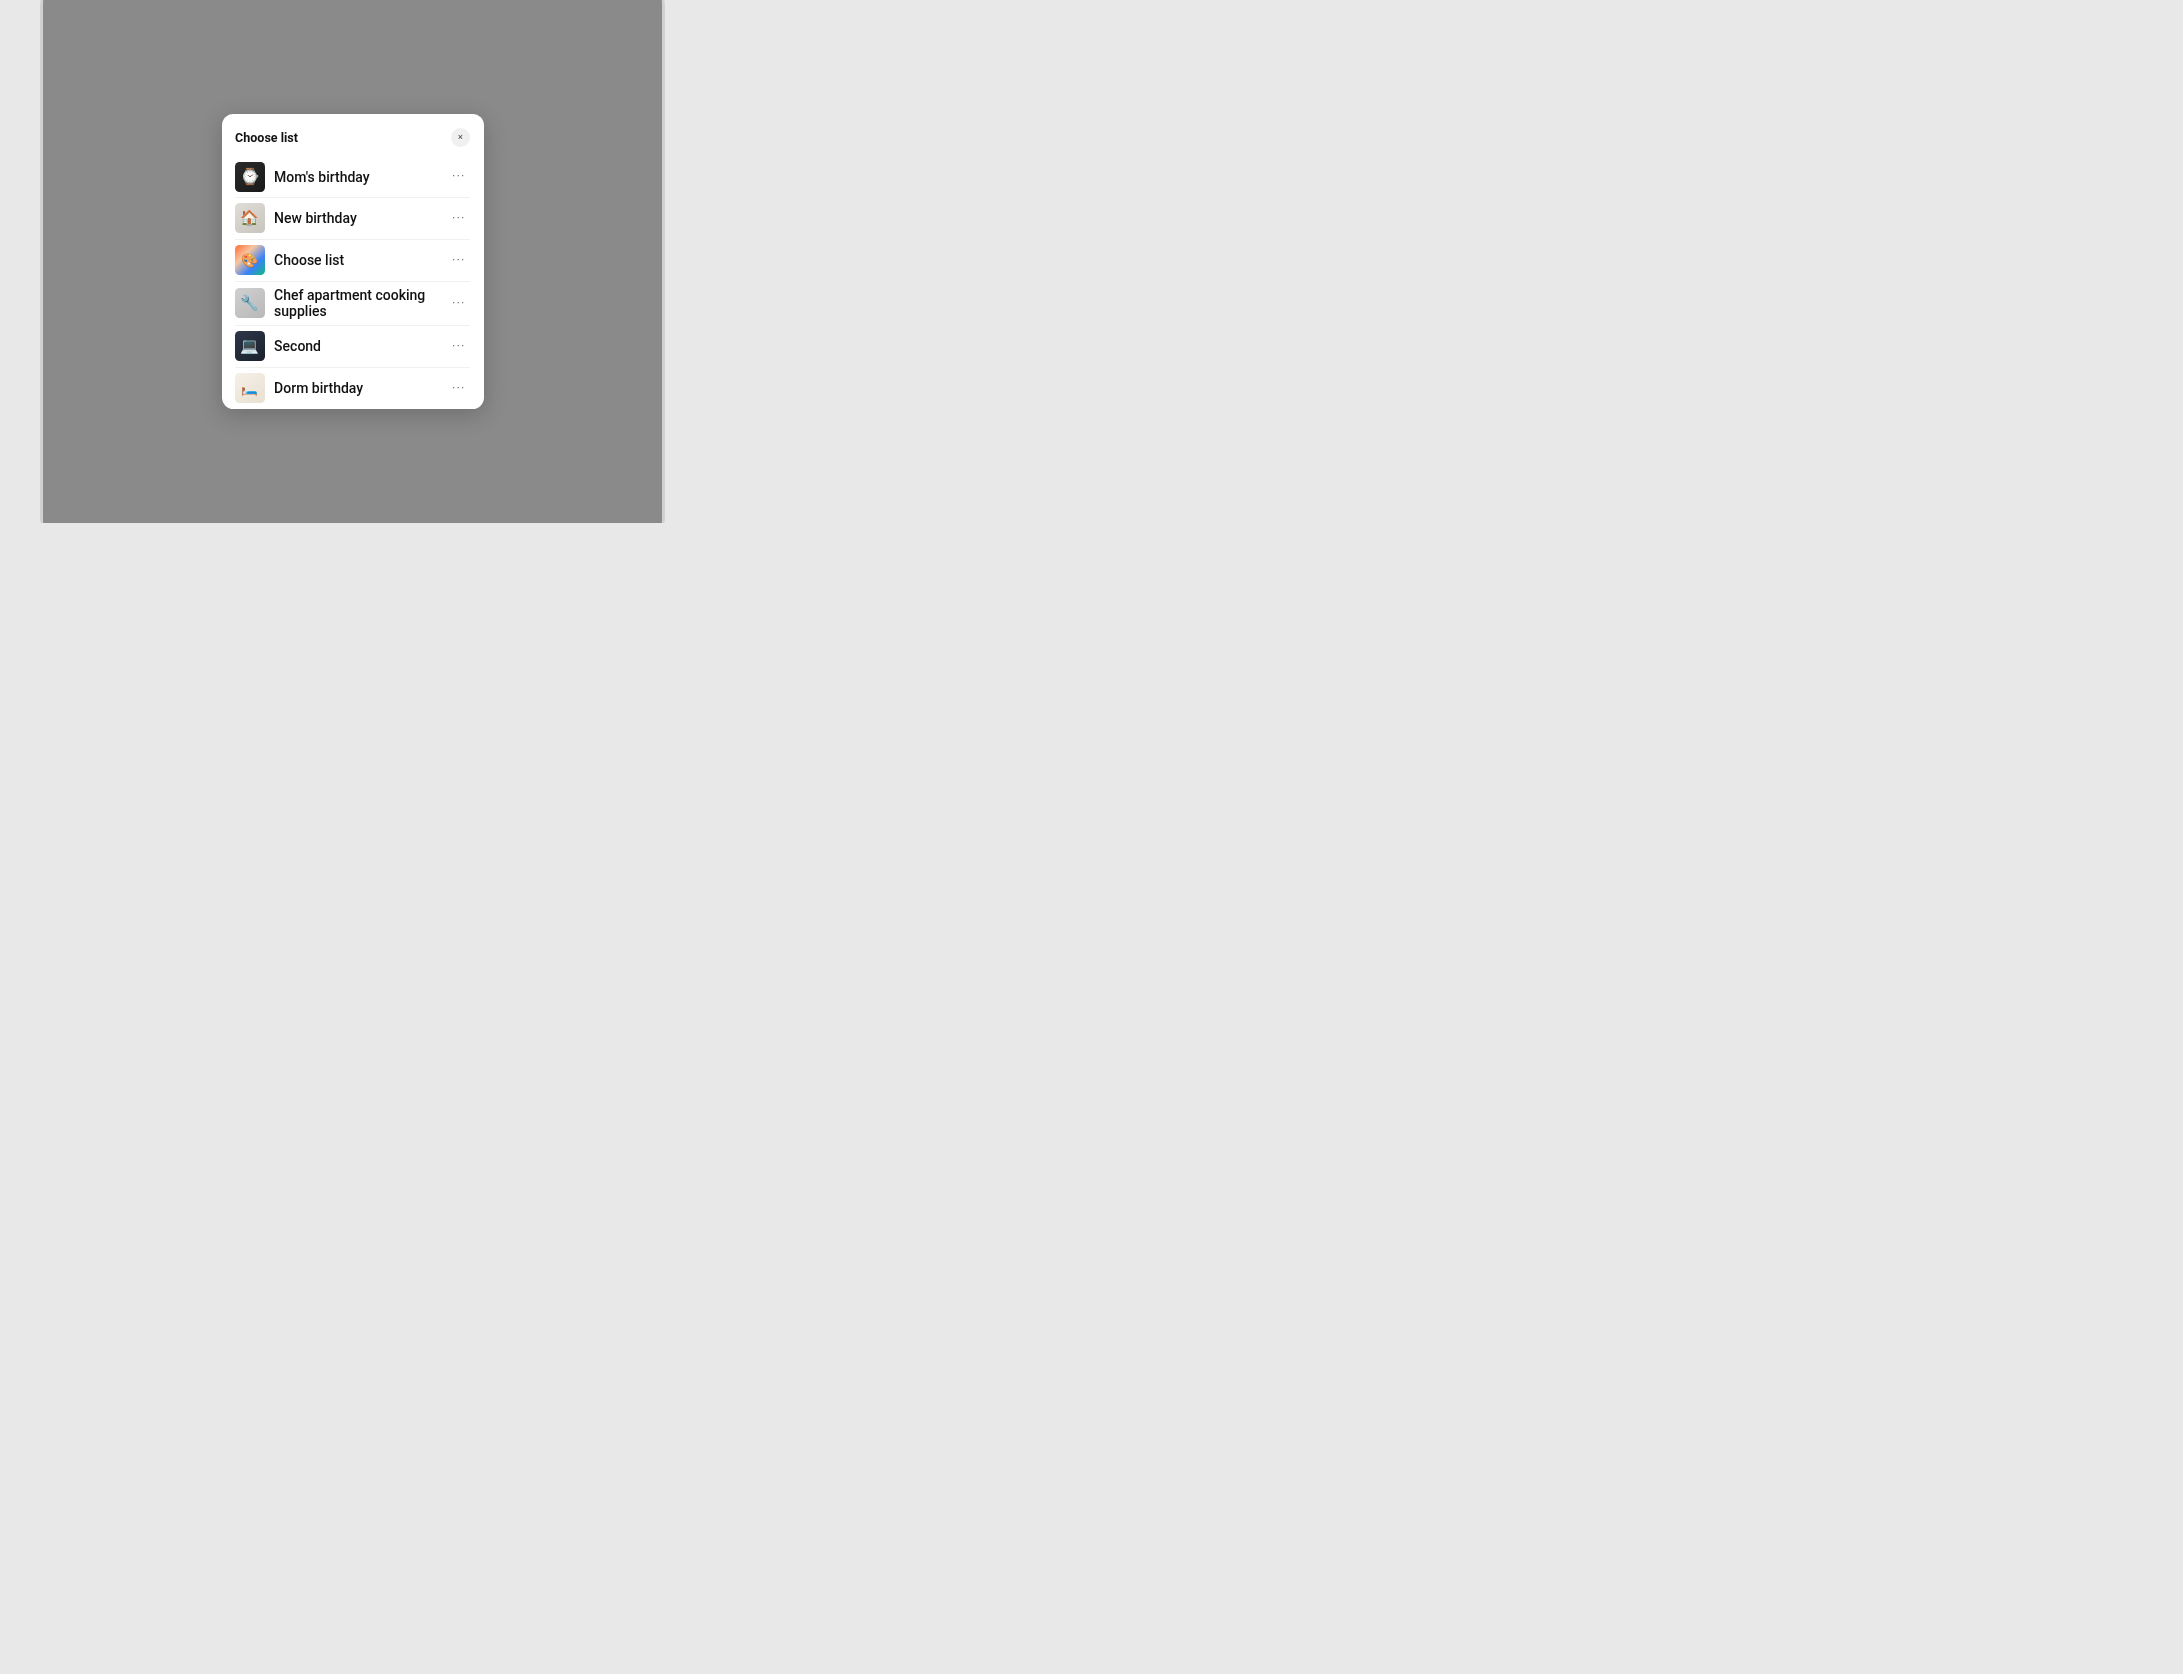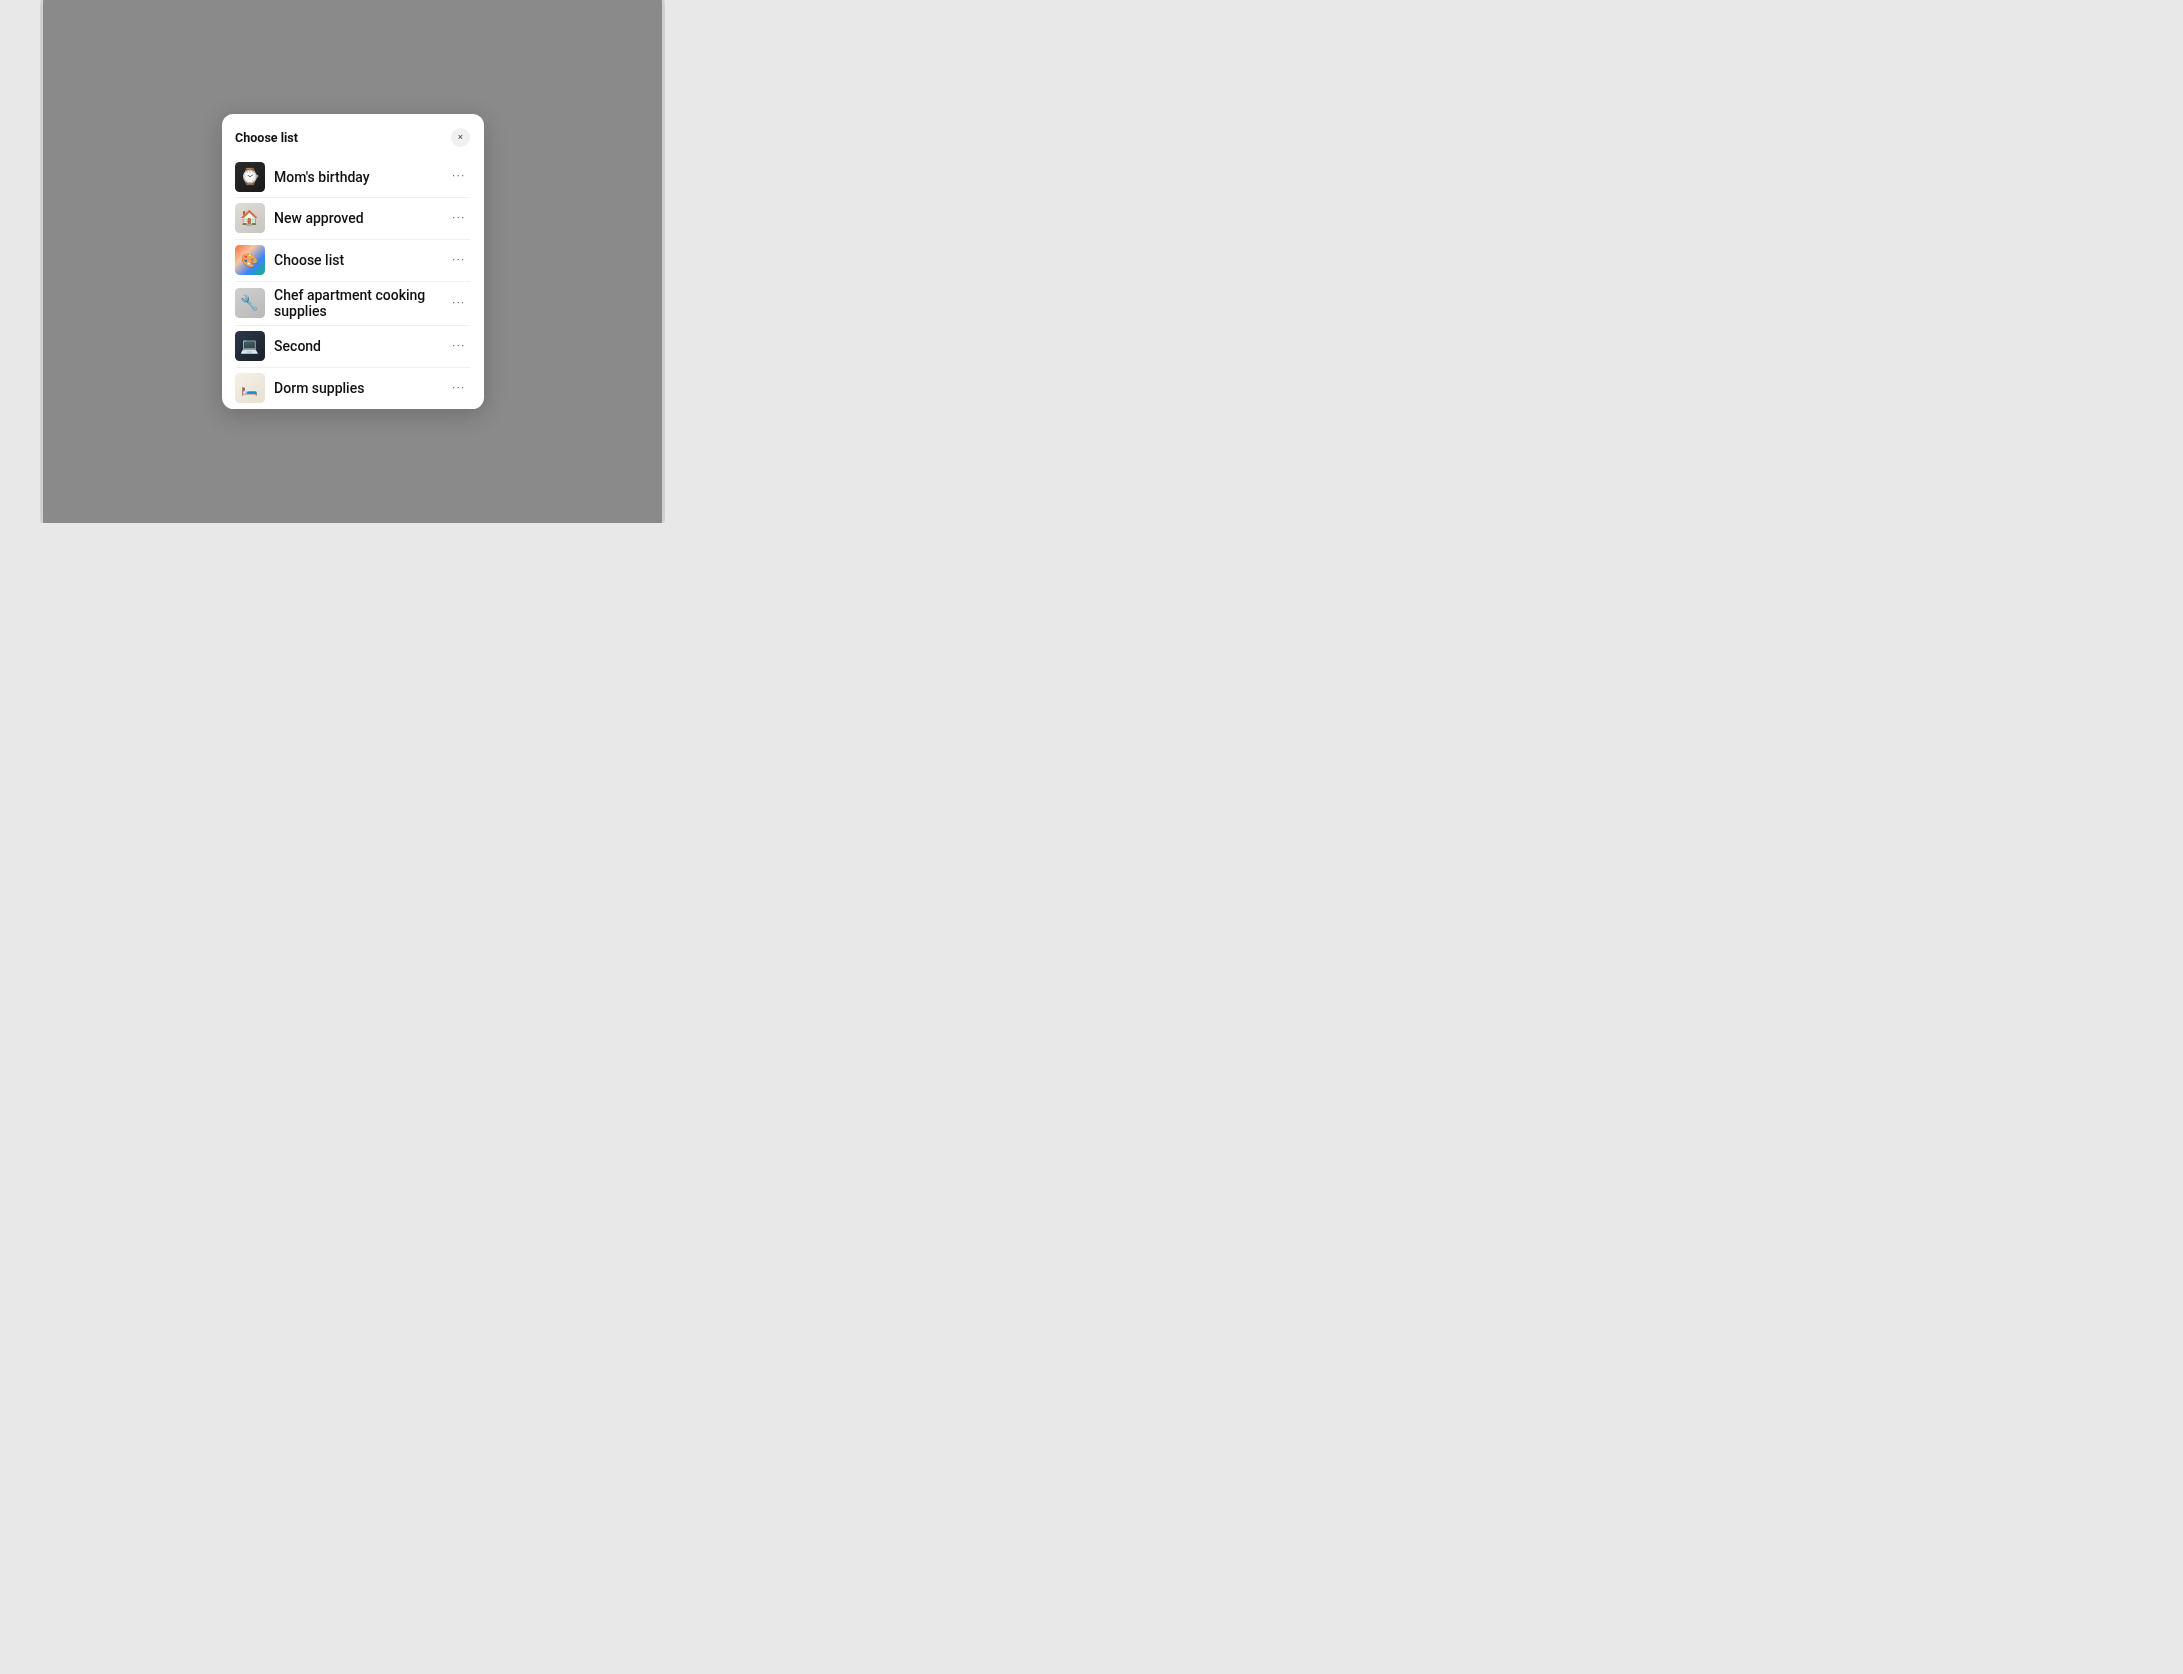--- a/index.html
+++ b/index.html
@@ -202,21 +202,21 @@
 
         <div class="list-item">
           <div class="item-thumbnail thumb-watch"></div>
           <span class="item-name">Mom's birthday</span>
           <button class="item-more">···</button>
         </div>
         <div class="divider"></div>
 
         <div class="list-item">
           <div class="item-thumbnail thumb-apartment"></div>
-          <span class="item-name">New approved</span>
+          <span class="item-name">New birthday</span>
           <button class="item-more">···</button>
         </div>
         <div class="divider"></div>
 
         <div class="list-item">
           <div class="item-thumbnail thumb-colorful"></div>
           <span class="item-name">Choose list</span>
           <button class="item-more">···</button>
         </div>
         <div class="divider"></div>
@@ -230,21 +230,21 @@
 
         <div class="list-item">
           <div class="item-thumbnail thumb-laptop"></div>
           <span class="item-name">Second</span>
           <button class="item-more">···</button>
         </div>
         <div class="divider"></div>
 
         <div class="list-item">
           <div class="item-thumbnail thumb-dorm"></div>
-          <span class="item-name">Dorm supplies</span>
+          <span class="item-name">Dorm birthday</span>
           <button class="item-more">···</button>
         </div>
 
       </div>
     </div>
   </div>
 </div>
 
 
 </body></html>

